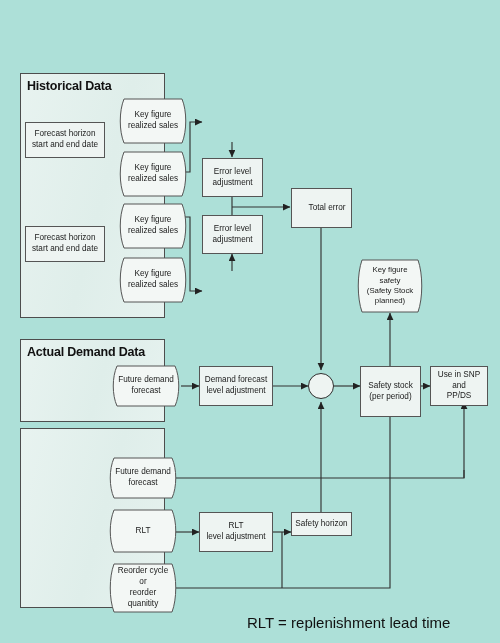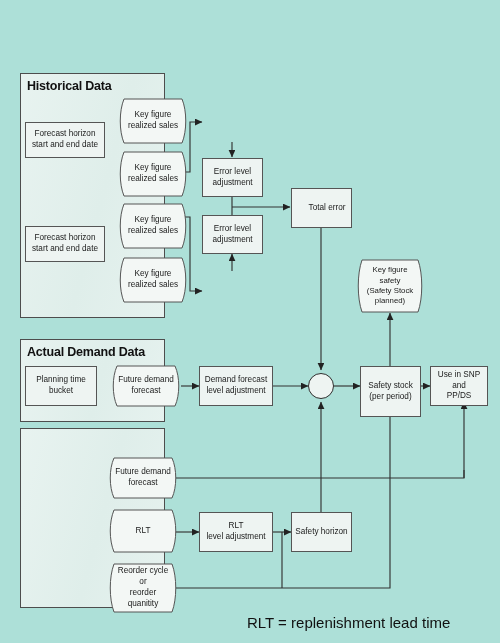--- a/index.html
+++ b/index.html
@@ -229,24 +229,20 @@
   <div class="node doc" style="left:355px; top:258px; width:70px; height:56px;">
     <svg class="doc-shape" viewBox="0 0 70 56" preserveAspectRatio="none">
       <path d="M7,2 C2,16 2,40 7,54 L63,54 C68,40 68,16 63,2 Z" fill="#f3f7f5" stroke="#555555" stroke-width="1"></path>
     </svg>
     <span class="doc-label" style="white-space:pre-line; font-size:7.8px;">Key figure
 safety
 (Safety Stock
 planned)</span>
   </div>
 
-  <div class="node proc" style="left:25px; top:366px; width:72px; height:40px;">
-    <span style="white-space:pre-line;">Planning time
-bucket</span>
-  </div>
 
   <div class="node doc" style="left:110px; top:364px; width:72px; height:44px;">
     <svg class="doc-shape" viewBox="0 0 72 44" preserveAspectRatio="none">
       <path d="M7,2 C2,13 2,31 7,42 L65,42 C70,31 70,13 65,2 Z" fill="#f3f7f5" stroke="#555555" stroke-width="1"></path>
     </svg>
     <span class="doc-label" style="white-space:pre-line;">Future demand
 forecast</span>
   </div>
 
   <div class="node proc" style="left:199px; top:366px; width:74px; height:40px;">
@@ -279,21 +275,21 @@
       <path d="M7,2 C2,14 2,32 7,44 L65,44 C70,32 70,14 65,2 Z" fill="#f3f7f5" stroke="#555555" stroke-width="1"></path>
     </svg>
     <span class="doc-label" style="white-space:pre-line;">RLT</span>
   </div>
 
   <div class="node proc" style="left:199px; top:512px; width:74px; height:40px;">
     <span style="white-space:pre-line;">RLT
 level adjustment</span>
   </div>
 
-  <div class="node proc" style="left:291px; top:512px; width:61px; height:40px;">
+  <div class="node proc" style="left:291px; top:512px; width:61px; height:24px;">
     <span style="white-space:pre-line;">Safety horizon</span>
   </div>
 
   <div class="node doc" style="left:107px; top:562px; width:72px; height:52px;">
     <svg class="doc-shape" viewBox="0 0 72 52" preserveAspectRatio="none">
       <path d="M7,2 C2,15 2,37 7,50 L65,50 C70,37 70,15 65,2 Z" fill="#f3f7f5" stroke="#555555" stroke-width="1"></path>
     </svg>
     <span class="doc-label" style="white-space:pre-line;">Reorder cycle
 or
 reorder

